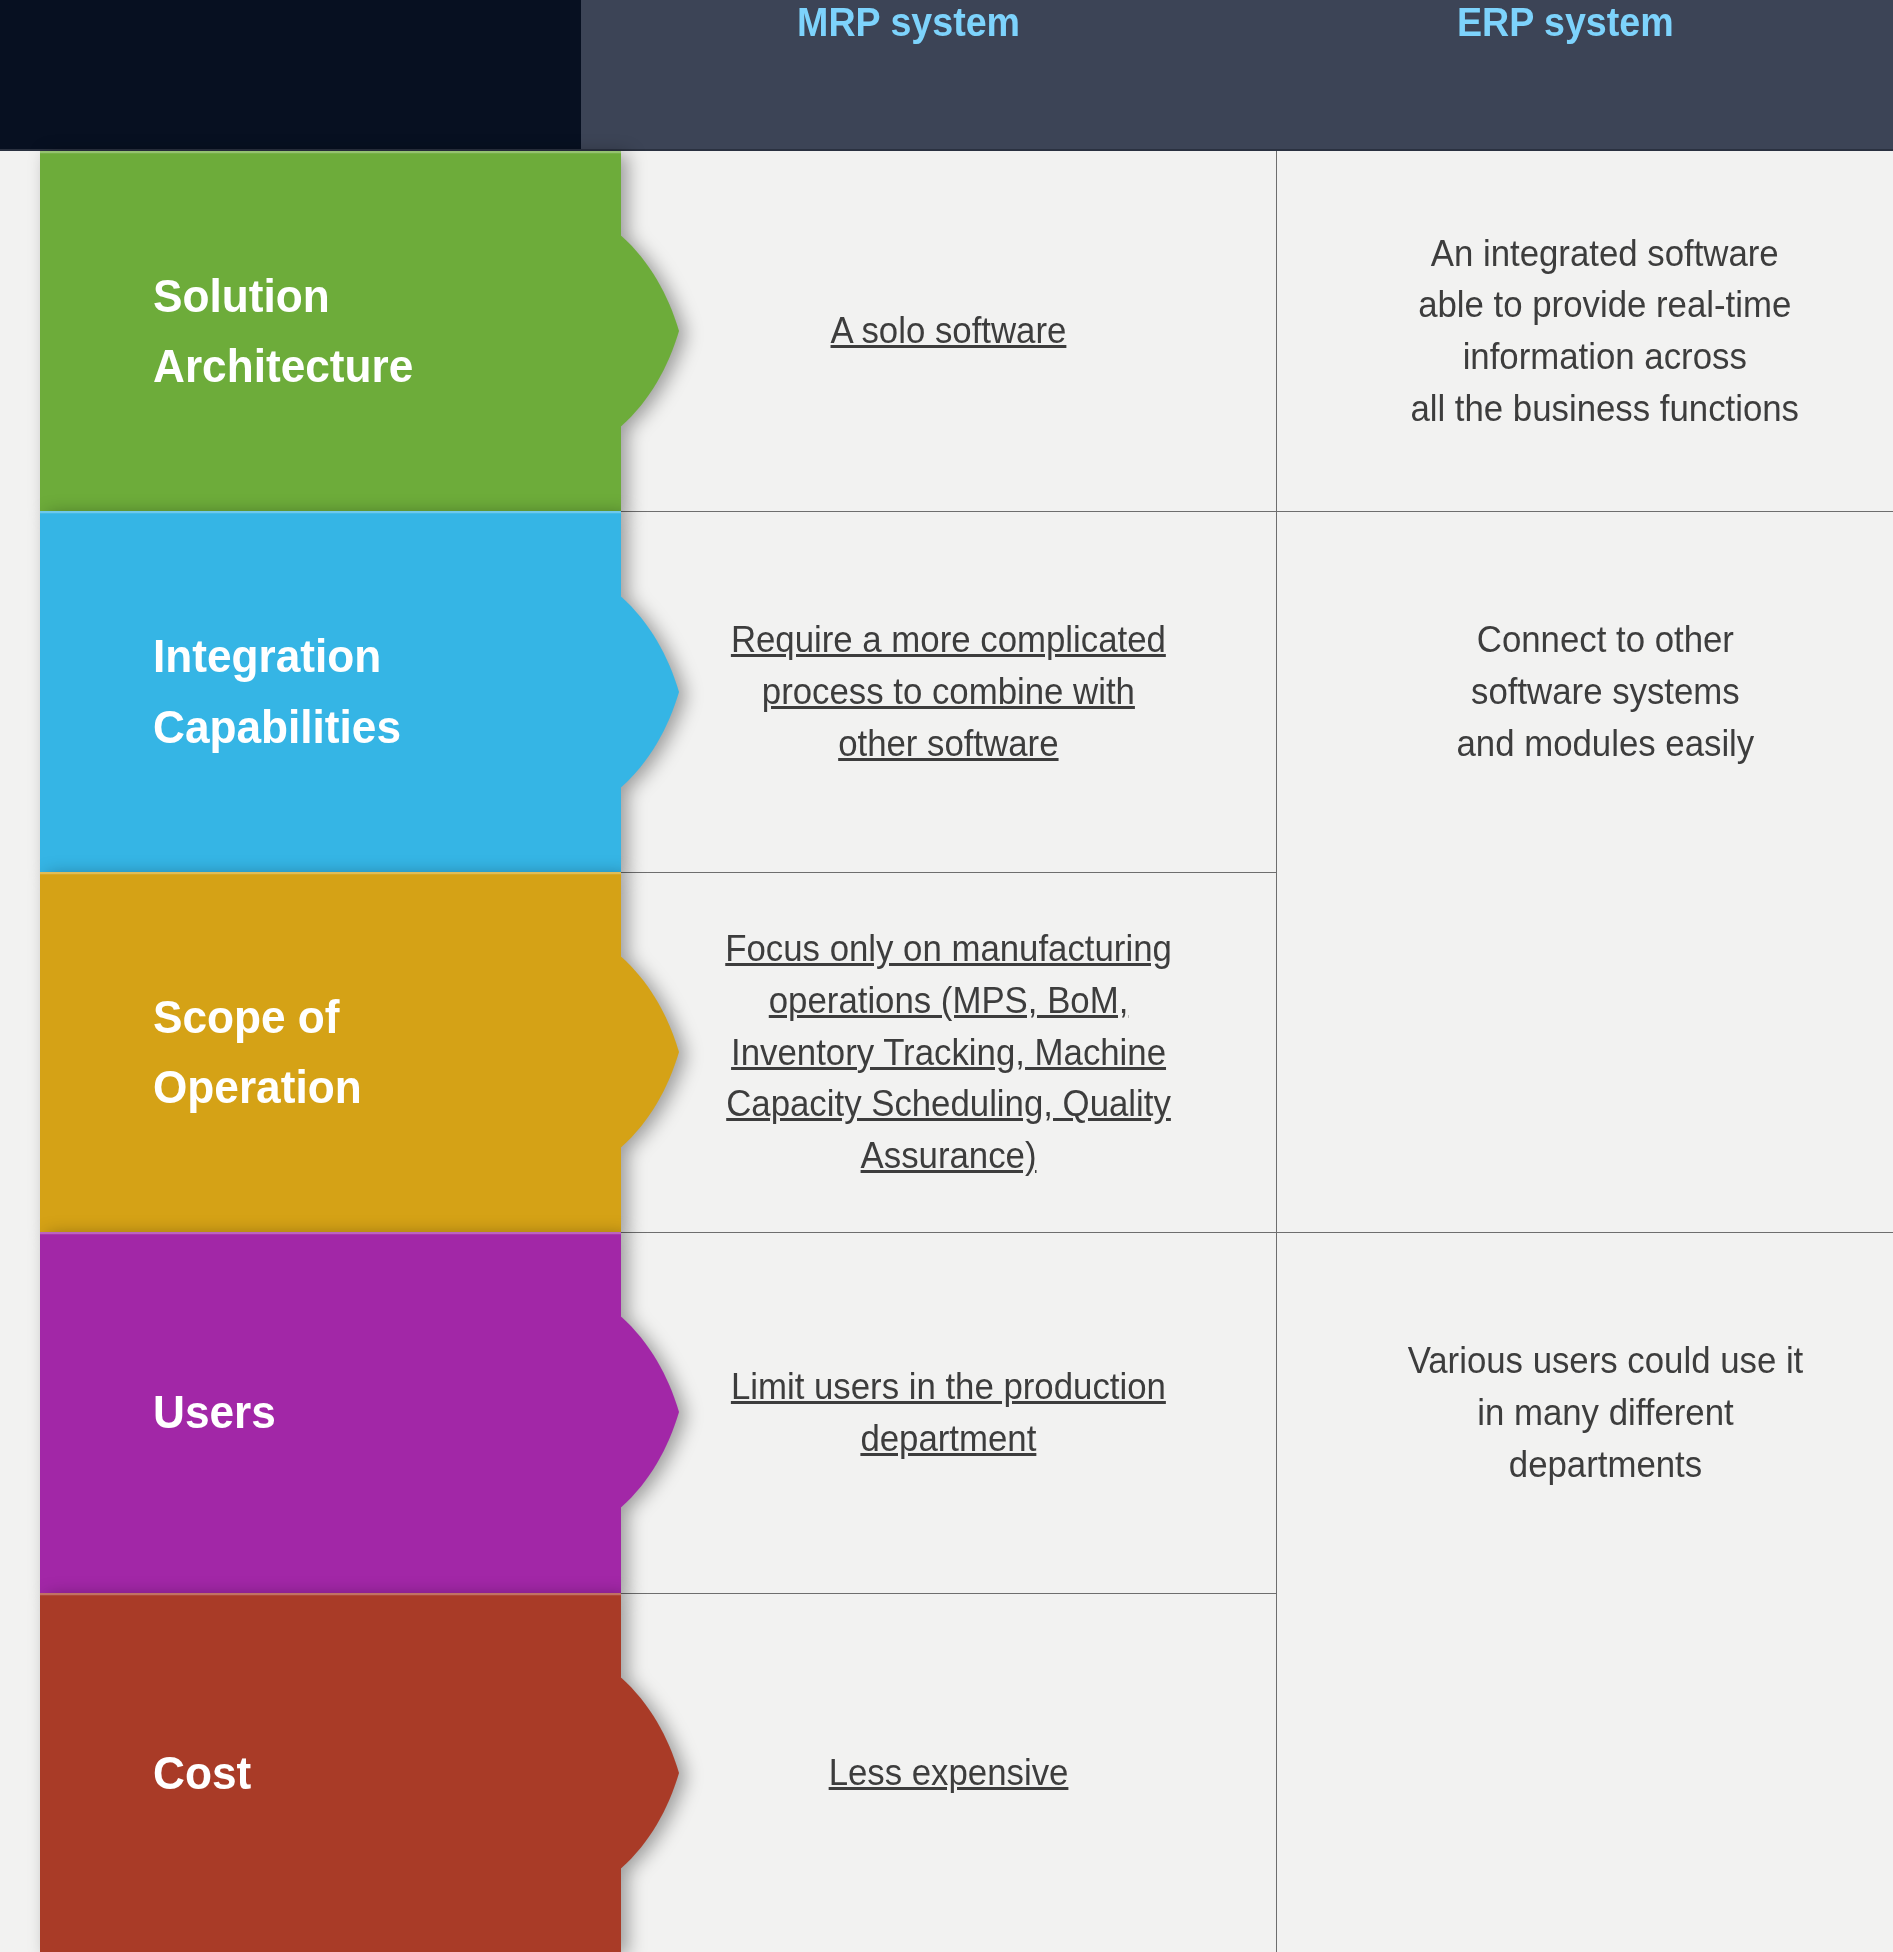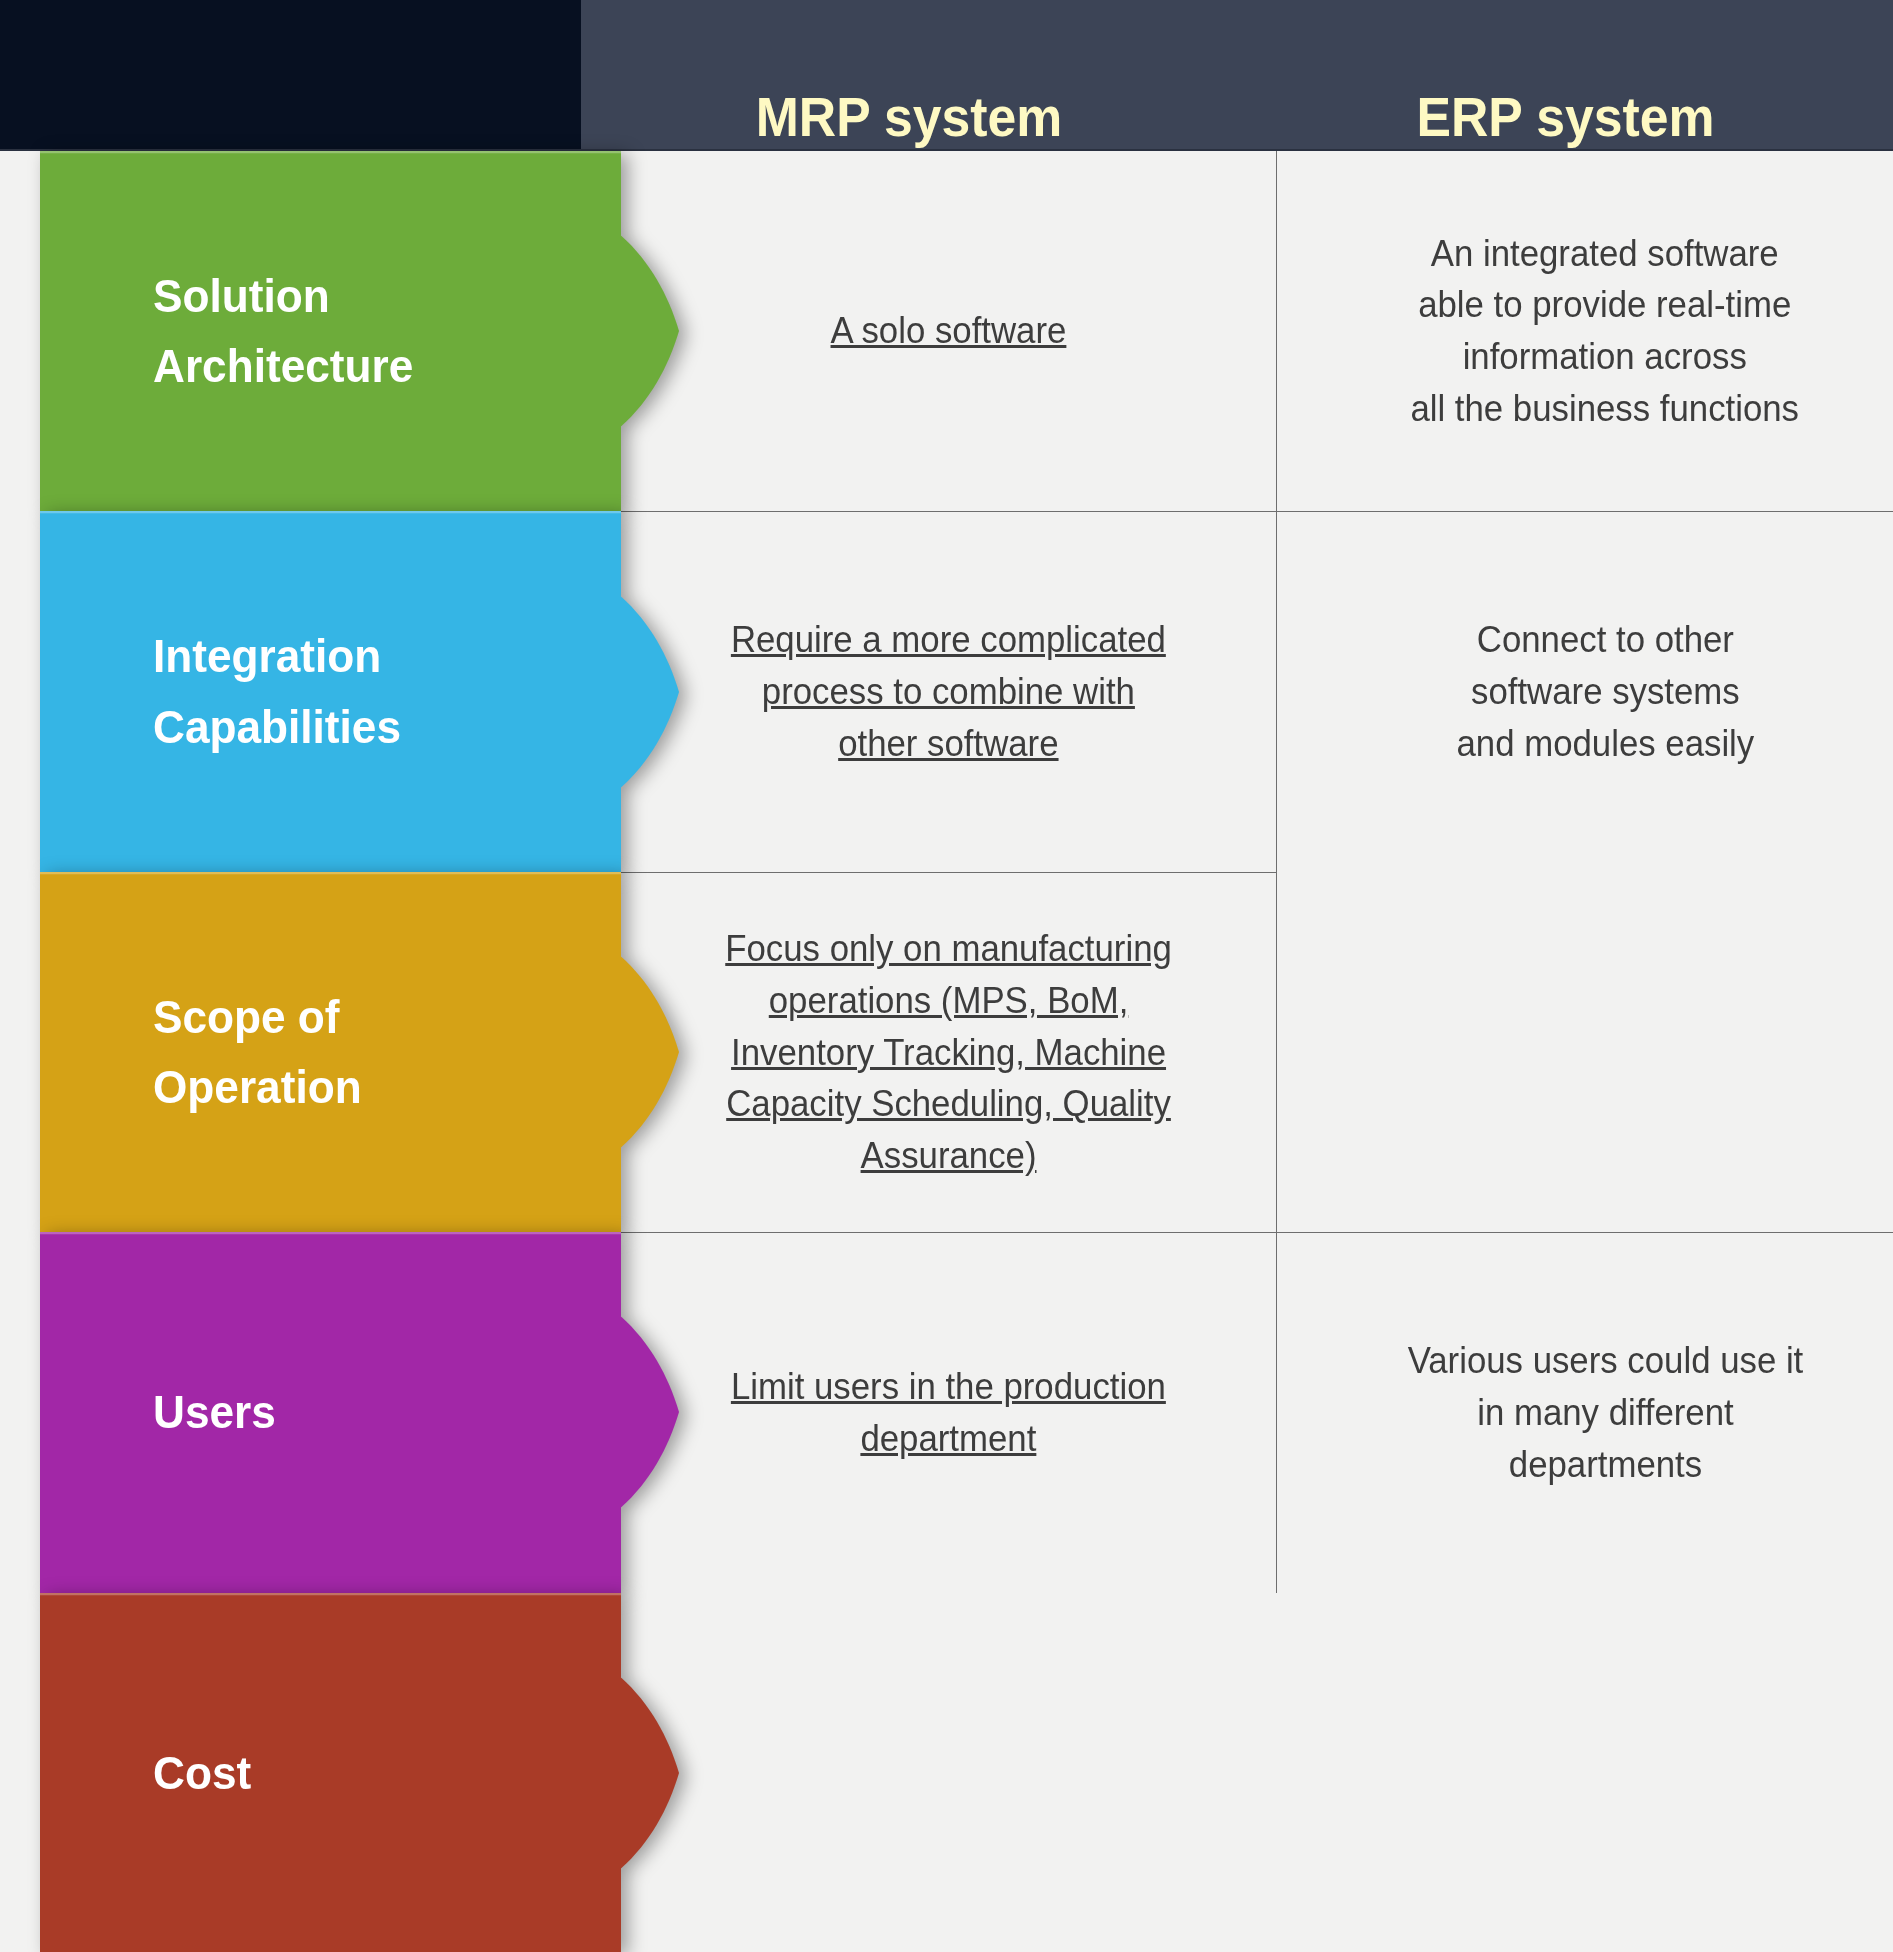--- a/index.html
+++ b/index.html
@@ -17,23 +17,23 @@
 
   
   .header-row {
     display: flex; height: 151px; flex: 0 0 151px;
     border-bottom: 2.3px solid #2a3140;
     box-sizing: border-box;
   }
   .corner { width: 581px; flex: 0 0 581px; background: #071021; }
   .header-cell {
     width: 656px; flex: 0 0 656px;
-    background: #3c4456; color: #fef9c3;
-    display: flex; align-items: flex-end; justify-content: center;
-    font-size: 55px; font-weight: 700;
+    background: #3c4456; color: #7dd3fc;
+    display: flex; align-items: flex-start; justify-content: center;
+    font-size: 40px; font-weight: 700;
   }
 
   
   .row { display: flex; flex: 1 1 0; min-height: 0; }
 
   .label-wrap {
     width: 581px; flex: 0 0 581px;
     position: relative; z-index: 2;
     display: flex;
     color: var(--accent, #888);
@@ -178,16 +178,19 @@
 
   <div class="row" style="--accent: #a93b27;">
     <div class="label-wrap">
       <div class="label-rect">
         <span class="label-text condense">Cost</span>
       </div>
       <svg class="arrow" viewBox="0 0 76 250" preserveAspectRatio="none">
         <path d="M0,0 C38,34 62,78 76,125 C62,172 38,216 0,250 Z"></path>
       </svg>
     </div>
+    <div class="cell mrp">
+      <span class="condense">Less expensive</span>
+    </div>
   </div>
 
 </div>
 
 
 </body></html>

